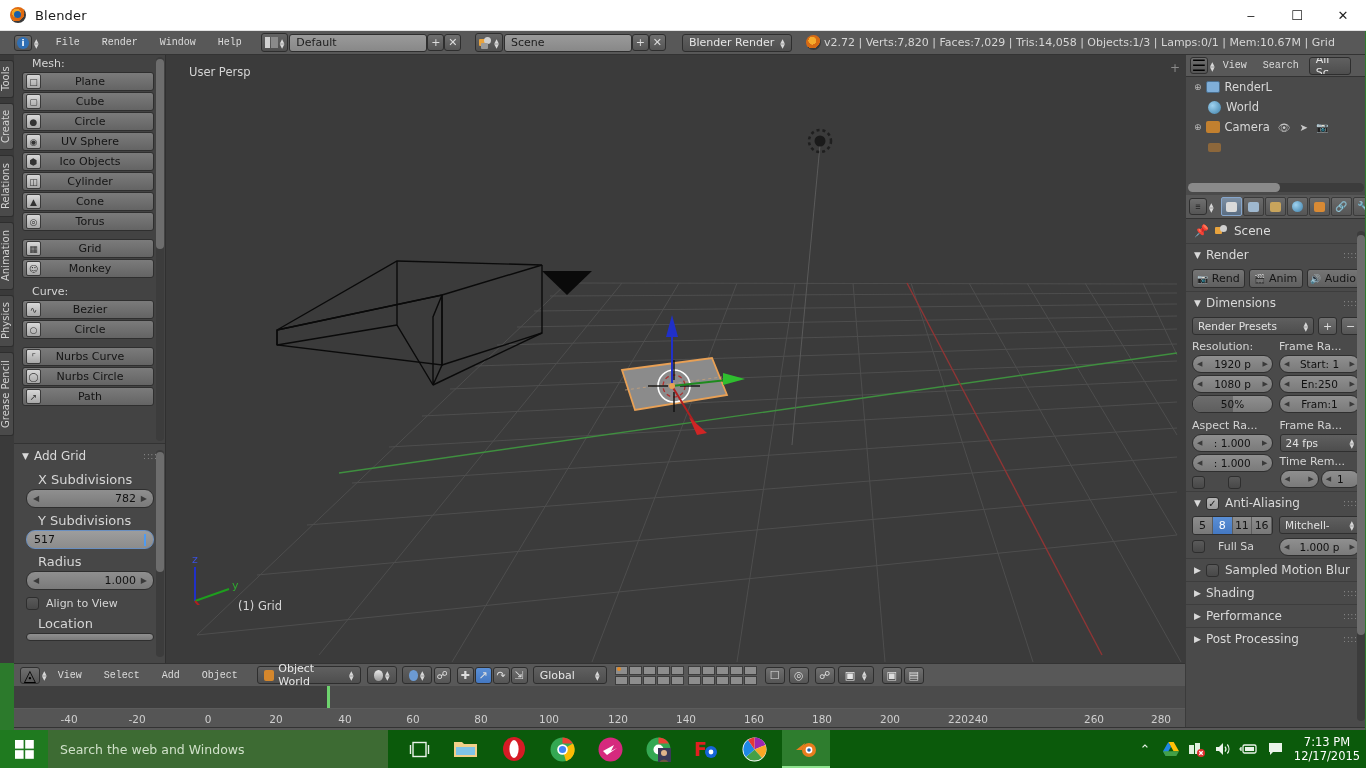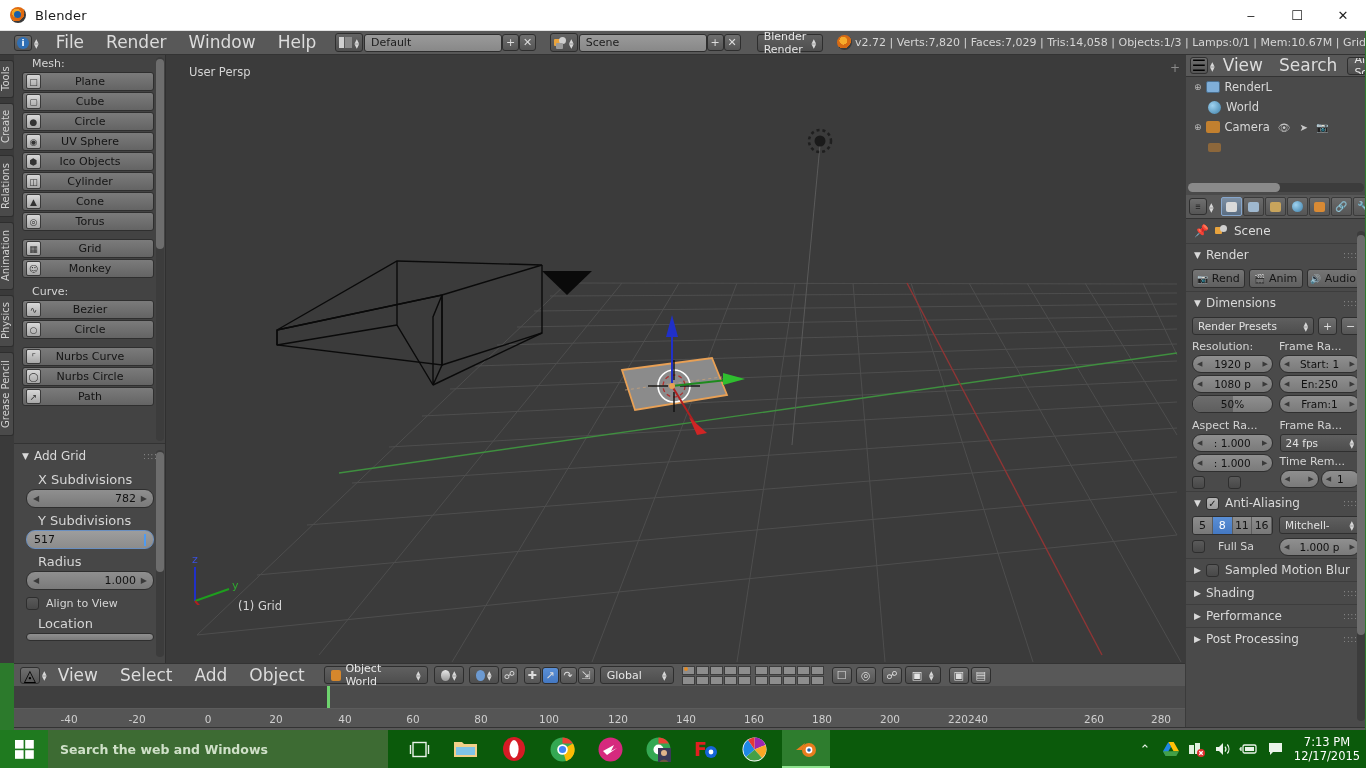--- a/index.html
+++ b/index.html
@@ -15,21 +15,21 @@
     position:relative; }
   #titlebar .tb-icon:after{ content:""; position:absolute; left:4px; top:4px; width:7px; height:7px;
     border-radius:50%; background:#1c5fa8; }
   #titlebar .tb-title { font-size:13px; color:#1a1a1a; letter-spacing:.2px; }
   #winbtns { position:absolute; right:0; top:0; display:flex; height:31px; }
   #winbtns div { width:46px; height:31px; display:flex; align-items:center; justify-content:center;
     font-size:13px; color:#222; }
 
   
   #blender { position:absolute; left:0; top:31px; width:1366px; height:699px; background:#3b3b3b; }
-  .menu { font-size:17px; color:#dcdcdc; padding:0 11px; line-height:23px; cursor:default; }
+  .menu { font-size:10px; color:#dcdcdc; padding:0 11px; line-height:23px; cursor:default;font-family:Liberation Mono, monospace; }
 
   
   .bicon { width:20px; height:17px; background:linear-gradient(#6f6f6f,#555); border:1px solid #303030;
     border-radius:3px; display:inline-flex; align-items:center; justify-content:center; }
   .spin { display:inline-flex; flex-direction:column; justify-content:center; margin-left:2px;
     font-size:6px; color:#d8d8d8; line-height:5px; }
   .dropdown { height:18px; background:linear-gradient(#606060,#4e4e4e); border:1px solid #2e2e2e;
     border-radius:3px; color:#e6e6e6; font-size:11px; display:flex; align-items:center;
     padding:0 6px; }
   .fieldbox { height:18px; background:linear-gradient(#9a9a9a,#888); border:1px solid #2e2e2e;
@@ -146,21 +146,21 @@
     overflow:hidden; background:linear-gradient(#8f8f8f,#7a7a7a); display:flex;
     align-items:center; justify-content:center; font-size:10.5px; color:#111; }
   .pct-fill { position:absolute; left:0; top:0; bottom:0; background:linear-gradient(#6d6d6d,#5e5e5e); }
 
   
   #taskbar { position:absolute; left:0; top:730px; width:1366px; height:38px; background:#0b5a0b; }
   #startbtn { position:absolute; left:0; top:0; width:48px; height:38px; background:#1f7a1f;
     display:flex; align-items:center; justify-content:center; }
   #searchbox { position:absolute; left:48px; top:0; width:340px; height:38px;
     background:#3d6b33; display:flex; align-items:center; padding-left:12px; }
-  #searchbox span { font-size:12.5px; color:#cfe0c8;font-weight:bold; }
+  #searchbox span { font-size:12.5px; color:#cfe0c8; }
   .tbicon { position:absolute; top:0; width:48px; height:38px; display:flex;
     align-items:center; justify-content:center; }
   .tbicon.active { background:#2e7d2e; border-bottom:2px solid #8ee28e; }
   #tray { position:absolute; right:0; top:0; height:38px; display:flex; align-items:center; }
   .trayicon { width:26px; height:38px; display:flex; align-items:center; justify-content:center;
     color:#e9f3e9; font-size:13px; }
   #clock { width:78px; text-align:center; color:#fff; font-size:11.5px; line-height:14px; }
 </style>
 </head>
 <body>

